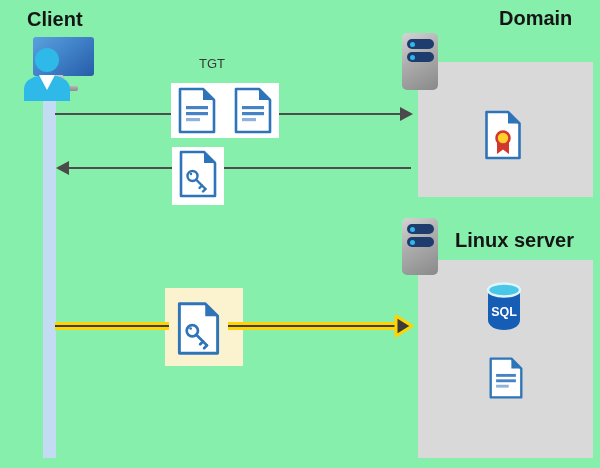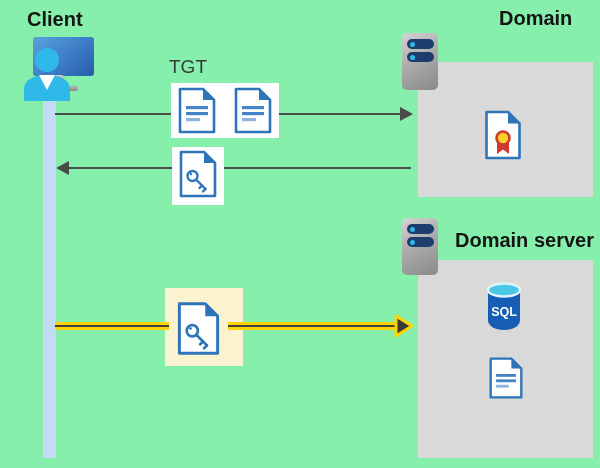--- a/index.html
+++ b/index.html
@@ -5,21 +5,21 @@
   html,body{margin:0;padding:0;background:#fff;}
   .canvas{position:relative;width:600px;height:468px;background:#86efac;overflow:hidden;
           font-family:"Liberation Sans",sans-serif;}
   .abs{position:absolute;}
 
   
   .title{font-size:20px;font-weight:700;color:#151515;line-height:23px;}
   .client-label{left:27px;top:8px;}
   .dc-title{left:455px;top:7px;margin-left:44px;}
   .lx-title{left:455px;top:229px;}
-  .ticket-label{top:56px;width:56px;text-align:left;font-size:19px;color:#3A3A3A;}
+  .ticket-label{top:56px;width:56px;text-align:right;font-size:13px;color:#3A3A3A;}
   .tgt-label{left:169px;}
   .spn-label{left:225px;}
   .keytab-label{left:418px;top:420px;width:175px;text-align:center;font-size:20px;color:#3A3A3A;}
 
   
   .monitor{left:33px;top:37px;width:61px;height:39px;border-radius:3px;z-index:3;
            background:linear-gradient(140deg,#5BA1DD 0%,#3F80C7 50%,#265CA8 100%);}
   .stand-neck{left:52px;top:75px;width:14px;height:12px;z-index:3;
               clip-path:polygon(22% 0,78% 0,100% 100%,0 100%);
               background:linear-gradient(#C9C9C9,#8E8E8E);}
@@ -137,21 +137,21 @@
         <span class="server-dot"></span>
       </div>
   </div>
   <svg class="abs cert-icon" width="38" height="50" viewBox="0 0 38 50">
     <path d="M2.5 2 H24 L35.5 13.5 V48 H2.5 Z" fill="#fff" stroke="#2E74B8" stroke-width="2.6" stroke-linejoin="round"></path>
     <path d="M24 2 V13.5 H35.5 Z" fill="#2E74B8"></path>
     <path d="M13 28 L13 44 L19 39.5 L25 44 L25 28 Z" fill="#D2382C"></path>
     <circle cx="19" cy="28" r="6.5" fill="#FFD02B" stroke="#D2382C" stroke-width="2.6"></circle>
   </svg>
 
-  <div class="abs title lx-title">Domain server</div>
+  <div class="abs title lx-title">Linux server</div>
   <div class="abs panel lx-box"></div>
   <div class="abs server-icon lx-server">
     <div class="server-bar">
         <span class="server-dot"></span>
       </div>
     <div class="server-bar">
         <span class="server-dot"></span>
       </div>
   </div>
   <svg class="abs sql-icon" width="36" height="49" viewBox="0 0 36 49">

